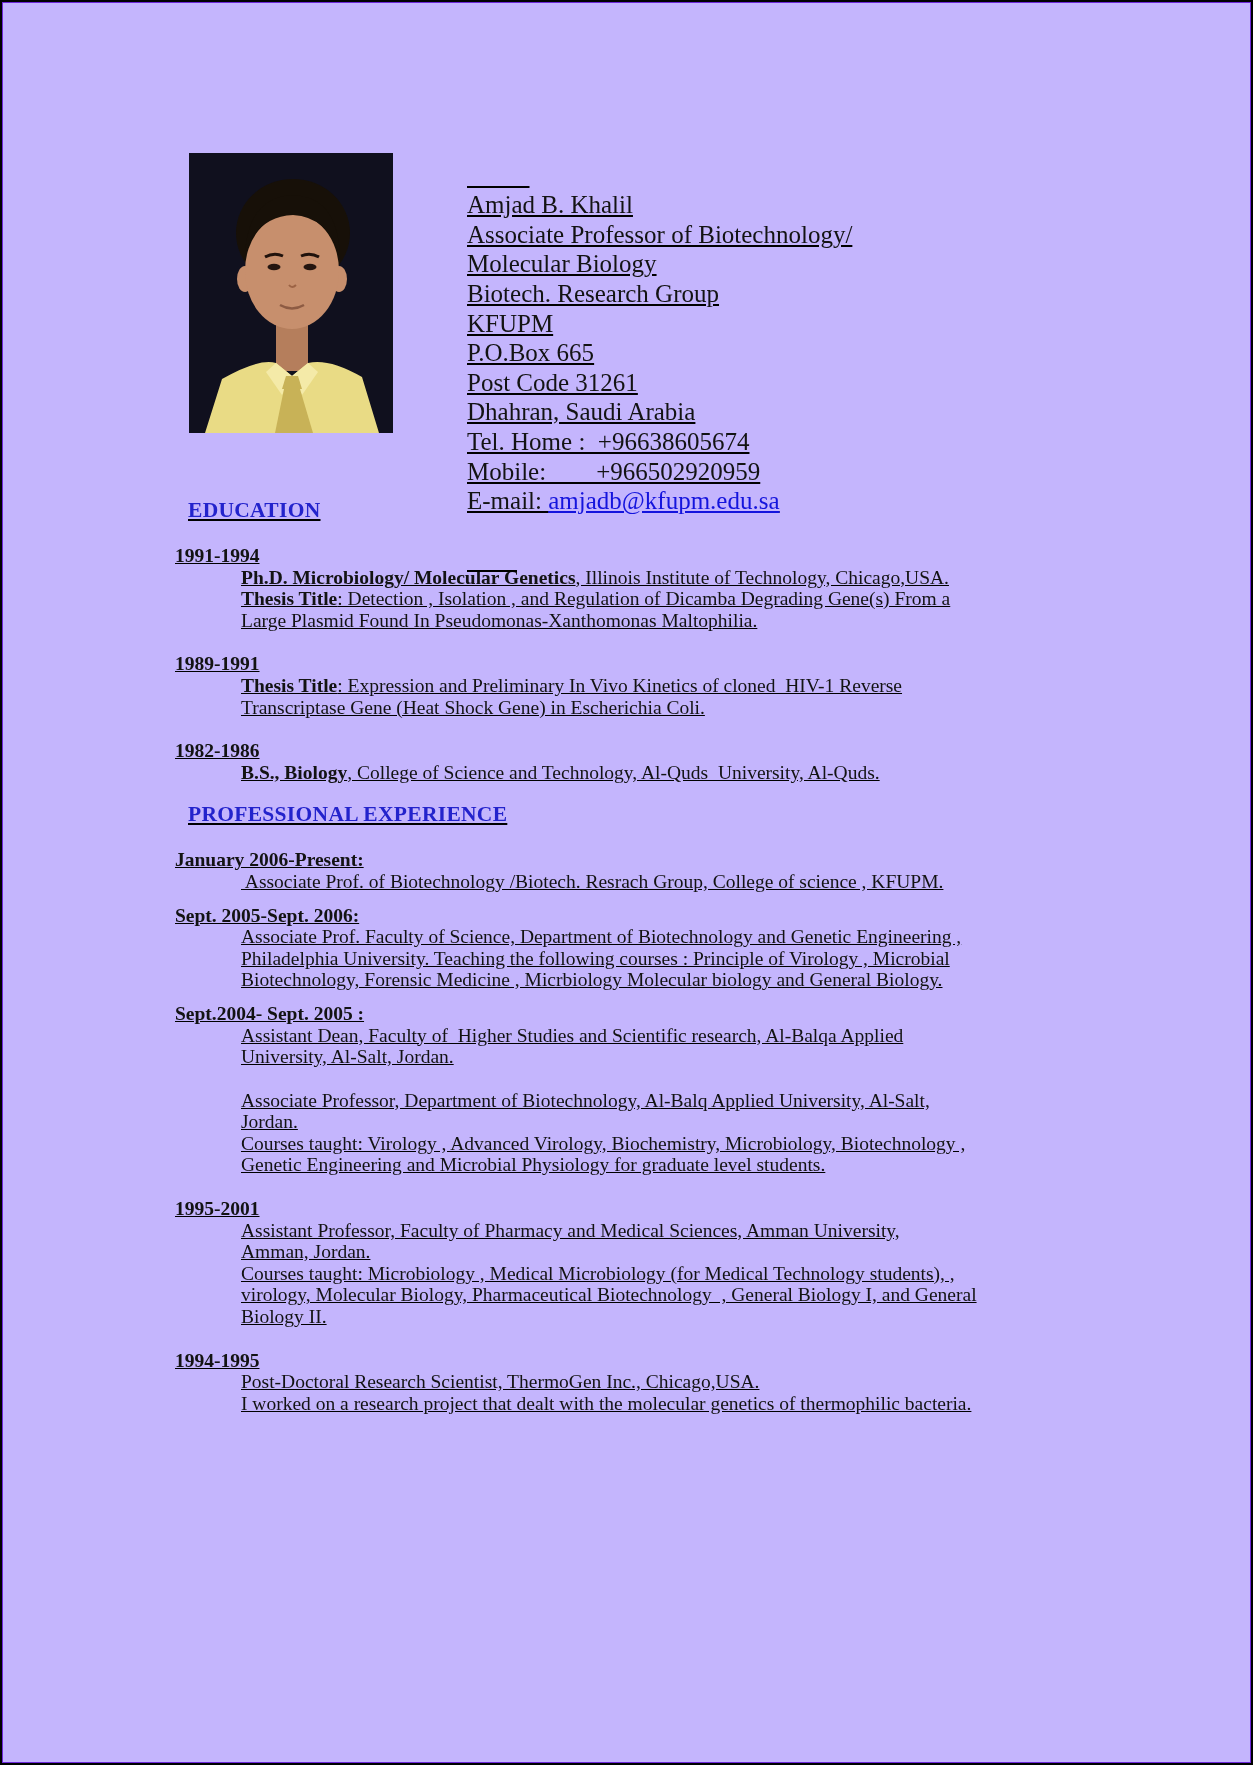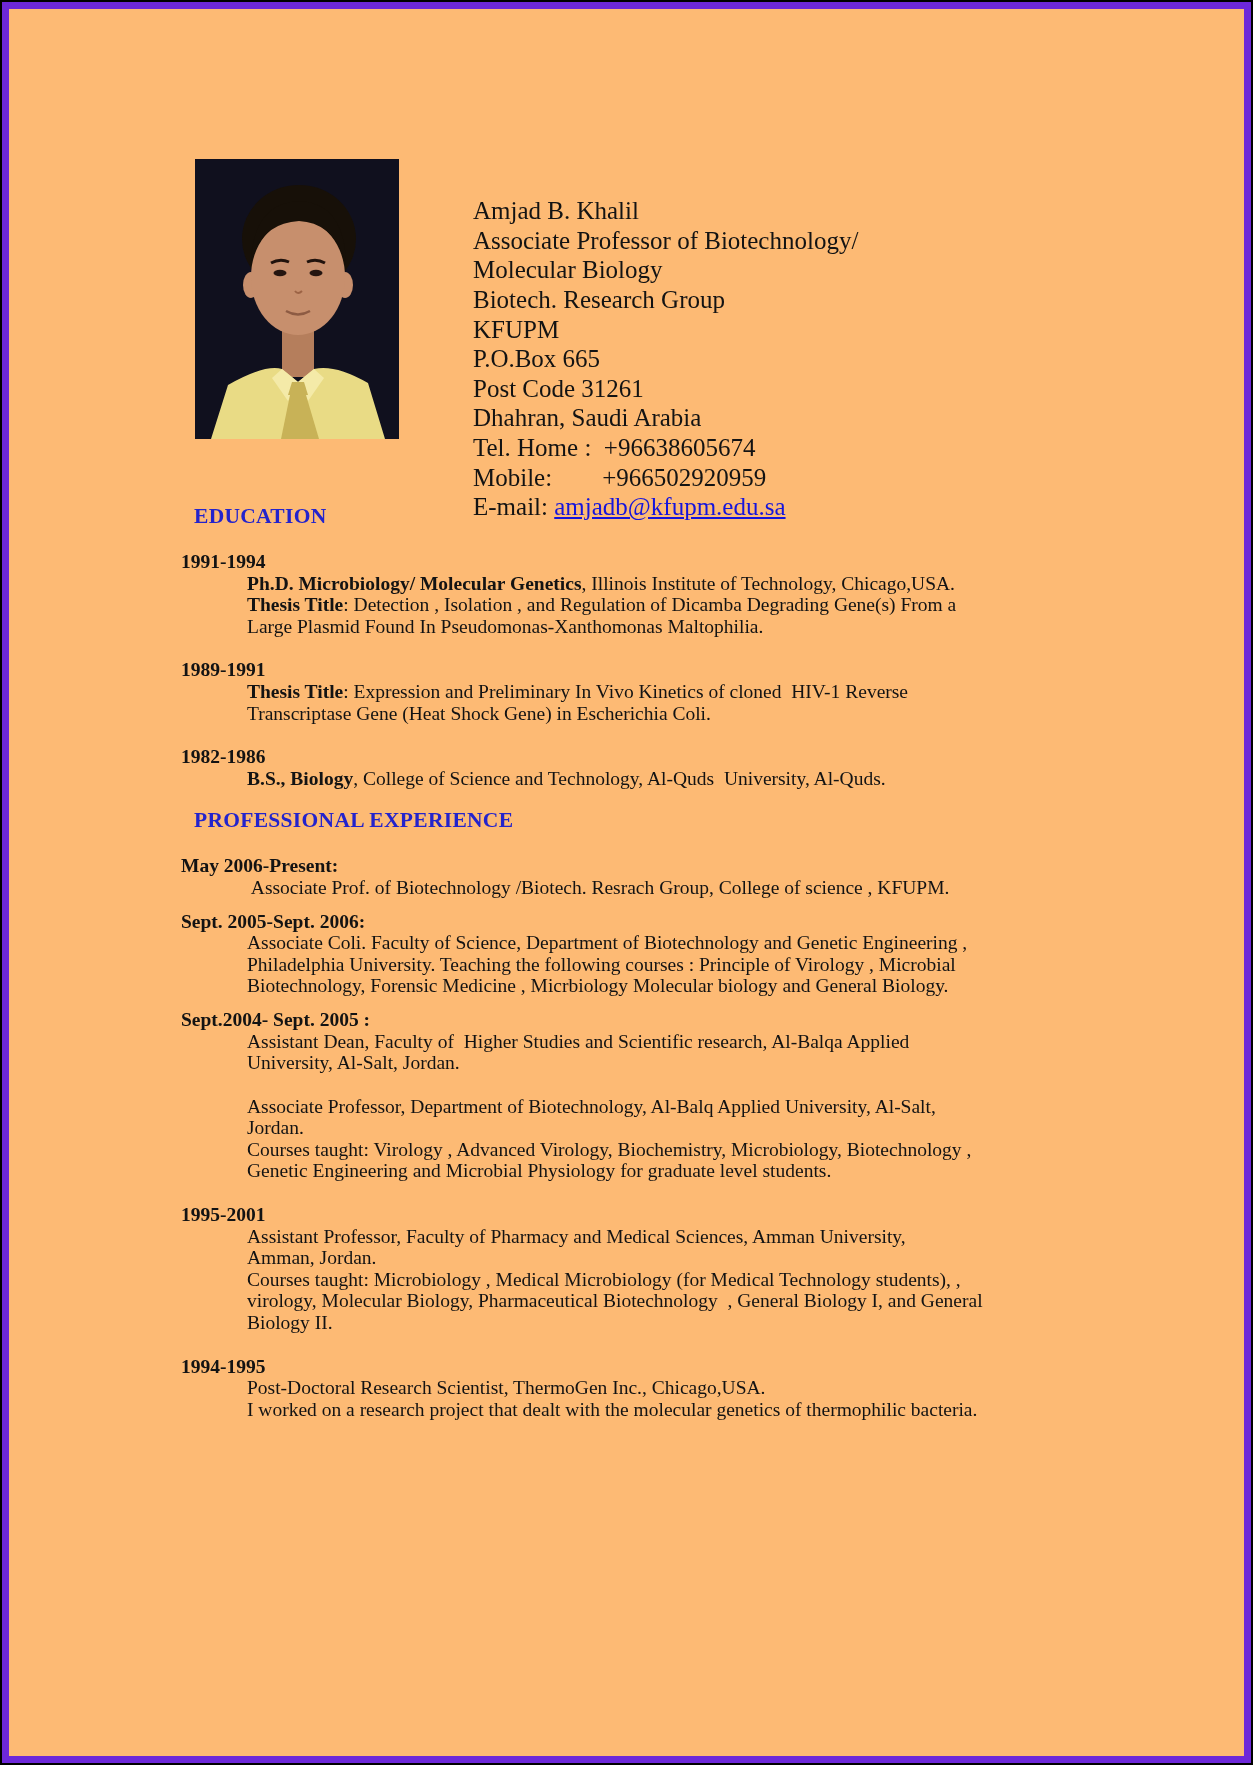--- a/index.html
+++ b/index.html
@@ -7,23 +7,24 @@
     width: 1253px; height: 1765px;
     box-sizing: border-box;
     background: #000;
     padding: 2px;
     margin: 0 auto;
     position: relative;
   }
   .frame {
     width: 100%; height: 100%;
     box-sizing: border-box;
-    border: 7px solid #6d28d9;
-    background: #fdba74;
+    border: 1px solid #6d28d9;
+    background: #c4b5fd;
     overflow: hidden;
+    text-decoration: underline;
   }
   .content {
     padding: 128px 0 0 172px;
     font-family: "Liberation Serif", serif;
     color: #131313;
   }
   .header { position: relative; height: 368px; }
   .photo {
     position: absolute; left: 14px; top: 22px;
     width: 204px; height: 280px;
@@ -103,26 +104,26 @@
               <div class="line"><span>Transcriptase Gene (Heat Shock Gene) in Escherichia Coli.</span></div>
             </div>
             <div class="entry spaced">
               <div class="entry-date">1982-1986</div>
               <div class="line"><span class="b">B.S., Biology</span><span>, College of Science and Technology, Al-Quds  University, Al-Quds.</span></div>
             </div>
           </section>
           <section>
             <h2 class="section-heading">PROFESSIONAL EXPERIENCE</h2>
             <div class="entry">
-              <div class="entry-date">May 2006-Present:</div>
+              <div class="entry-date">January 2006-Present:</div>
               <div class="line"><span> Associate Prof. of Biotechnology /Biotech. Resrach Group, College of science , KFUPM.</span></div>
             </div>
             <div class="entry">
               <div class="entry-date">Sept. 2005-Sept. 2006:</div>
-              <div class="line"><span>Associate Coli. Faculty of Science, Department of Biotechnology and Genetic Engineering ,</span></div>
+              <div class="line"><span>Associate Prof. Faculty of Science, Department of Biotechnology and Genetic Engineering ,</span></div>
               <div class="line"><span>Philadelphia University. Teaching the following courses : Principle of Virology , Microbial</span></div>
               <div class="line"><span>Biotechnology, Forensic Medicine , Micrbiology Molecular biology and General Biology.</span></div>
             </div>
             <div class="entry">
               <div class="entry-date">Sept.2004- Sept. 2005 :</div>
               <div class="line"><span>Assistant Dean, Faculty of  Higher Studies and Scientific research, Al-Balqa Applied</span></div>
               <div class="line"><span>University, Al-Salt, Jordan.</span></div>
             </div>
             <div class="entry spaced">
               <div class="line"><span>Associate Professor, Department of Biotechnology, Al-Balq Applied University, Al-Salt,</span></div>

